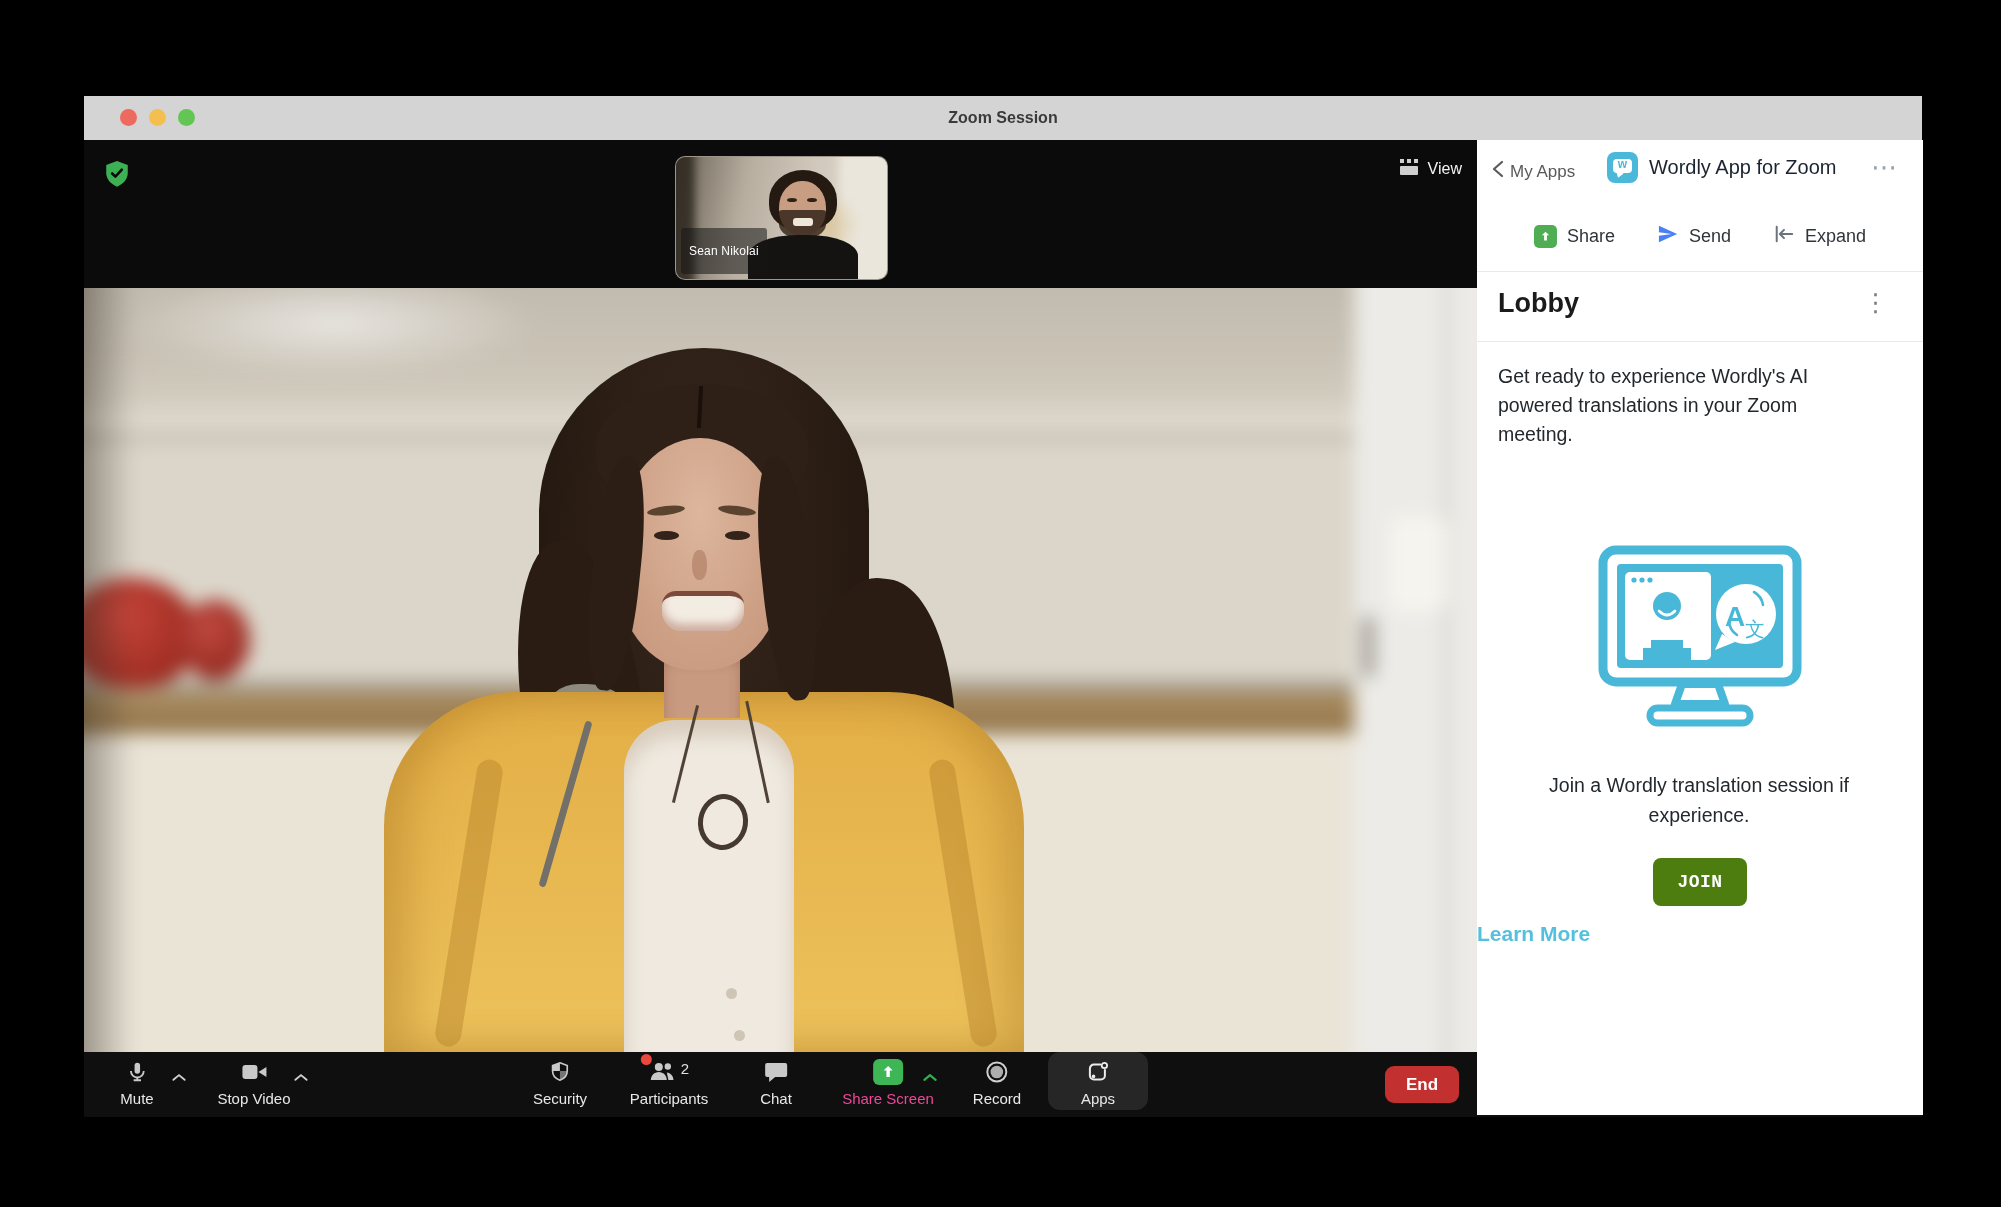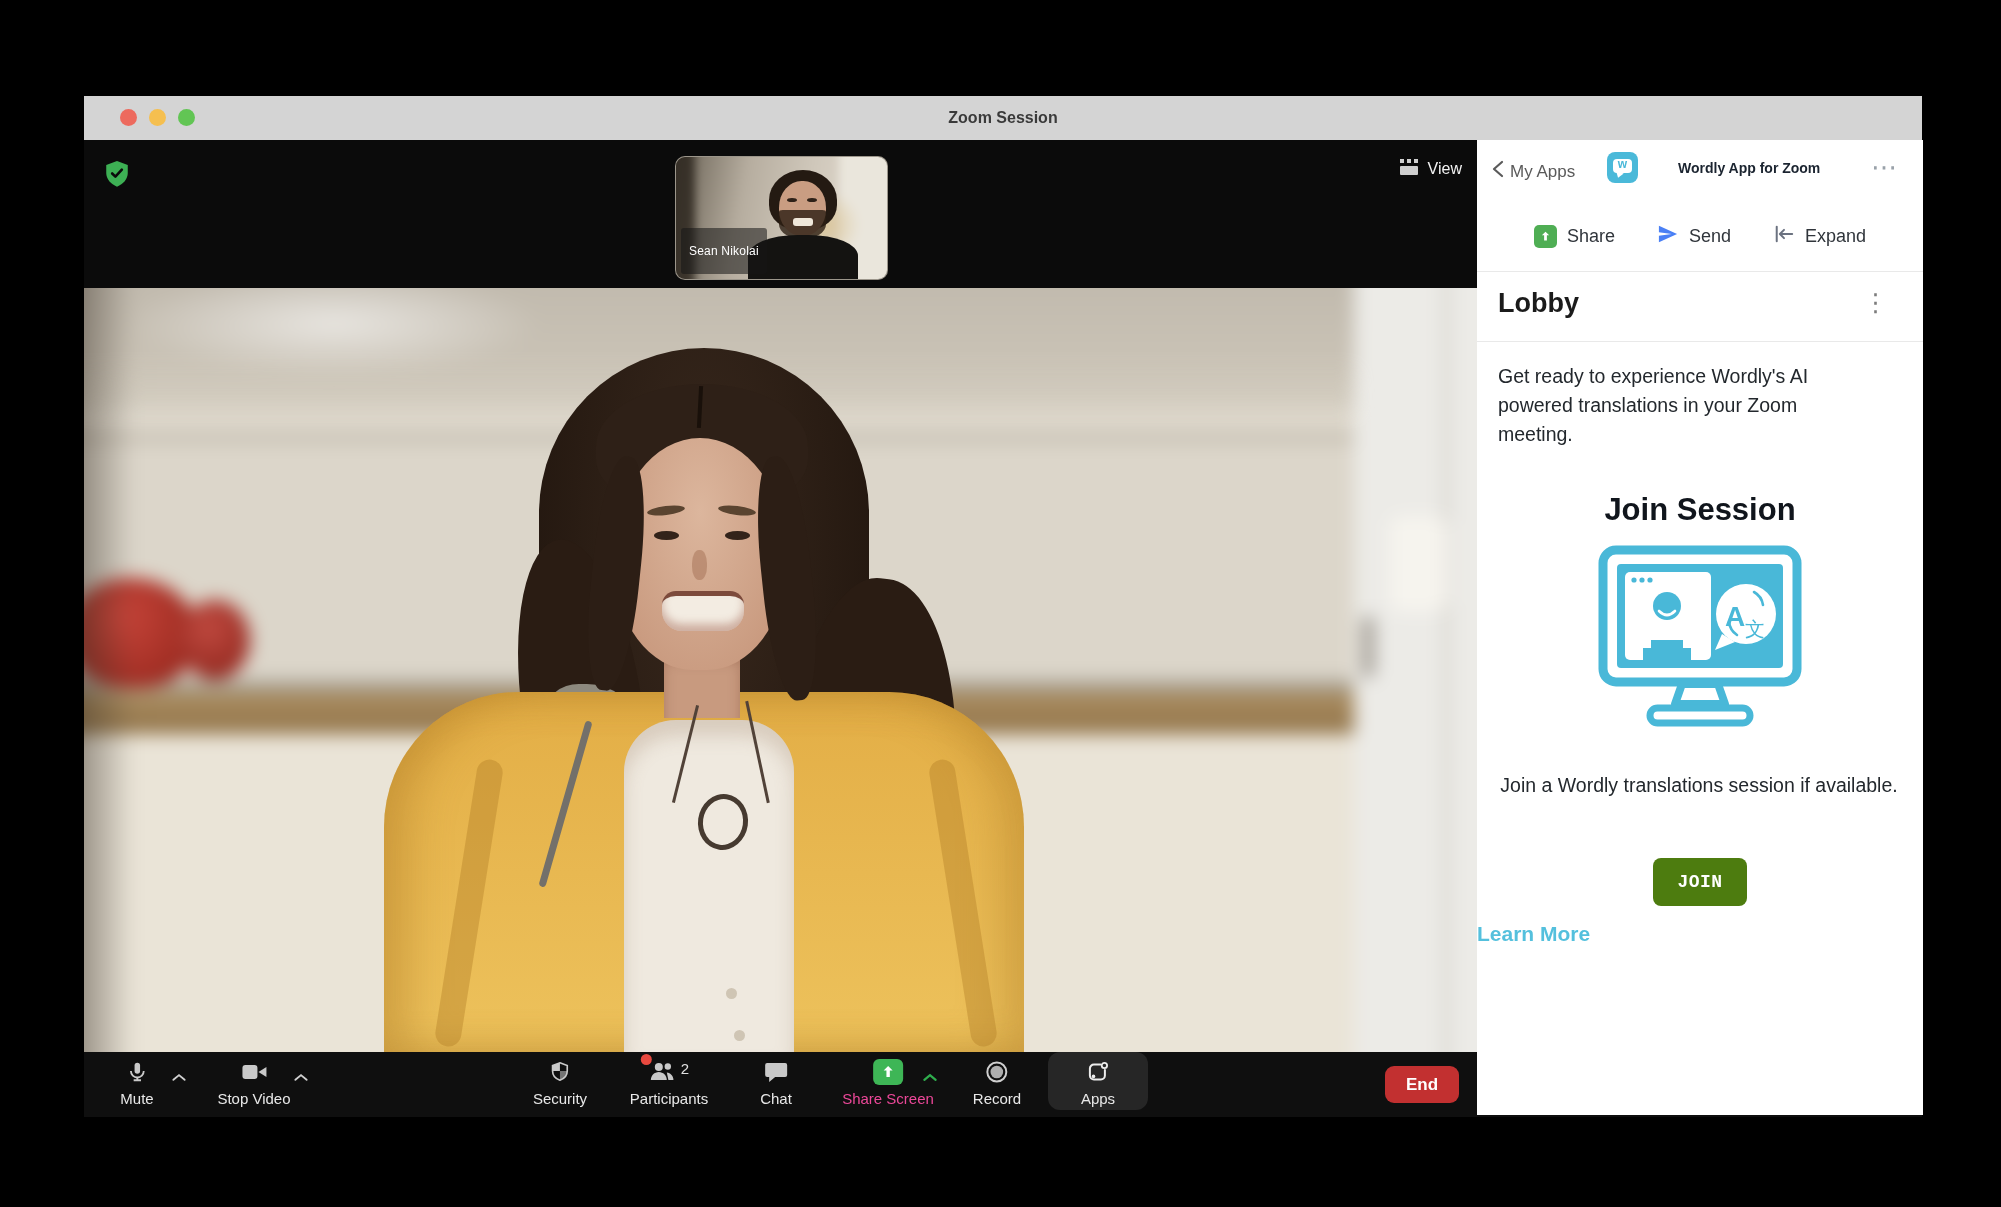--- a/index.html
+++ b/index.html
@@ -121,21 +121,21 @@
 
   
   .sidebar{position:absolute;left:1393px;top:44px;width:446px;height:975px;background:#ffffff;}
   .sb-back{position:absolute;left:14px;top:20px;display:flex;align-items:center;gap:5px;color:#5a5a5a;font-size:17px;}
   .sb-titlegrp{position:absolute;left:130px;top:12px;display:flex;align-items:center;gap:11px;}
   .wlogo{width:31px;height:31px;border-radius:8px;background:#4ab9d9;position:relative;}
   .wlogo .bub{position:absolute;left:6px;top:7px;width:19px;height:14px;background:#fff;border-radius:4px;}
   .wlogo .tail{position:absolute;left:8px;top:20px;width:0;height:0;border-left:4px solid transparent;
                border-right:4px solid transparent;border-top:6px solid #fff;transform:rotate(18deg);}
   .wlogo .lw{position:absolute;left:0;top:5px;width:31px;text-align:center;font-size:12px;font-weight:700;color:#4ab9d9;z-index:2;}
-  .sb-apptitle{font-size:14px;font-weight:700;color:#1b2430;margin-left:29px;}
+  .sb-apptitle{font-size:20px;font-weight:400;color:#1b2430;}
   .sb-more{position:absolute;left:394px;top:12px;font-size:26px;color:#99a1a9;letter-spacing:1px;}
   .sb-actions{position:absolute;left:0;top:84px;width:100%;display:flex;justify-content:center;gap:42px;
               align-items:center;font-size:18px;color:#30353b;}
   .sb-action{display:flex;align-items:center;gap:10px;}
   .sb-sharebox{width:23px;height:23px;background:#4fae54;border-radius:5px;display:flex;align-items:center;justify-content:center;}
   .divider{position:absolute;left:0;width:100%;height:1px;background:#e9e9e9;}
   .d1{top:131px;} .d2{top:201px;}
   .sb-lobby{position:absolute;left:21px;top:148px;font-size:27px;font-weight:700;color:#1b1b1b;}
   .sb-kebab{position:absolute;left:386px;top:150px;font-size:25px;color:#7d7d7d;line-height:1;}
   .sb-intro{position:absolute;left:21px;top:222px;width:374px;font-size:19.5px;line-height:1.48;color:#23282d;}
@@ -409,21 +409,20 @@
         </div>
       </div>
       <div class="divider d1"></div>
 
       <div class="sb-lobby">Lobby</div>
       <div class="sb-kebab">⋮</div>
       <div class="divider d2"></div>
 
       <div class="sb-intro">Get ready to experience Wordly's AI powered translations in your Zoom meeting.</div>
 
-      <div class="sb-joinh">Join Session</div>
 
       <div class="sb-monitor">
         <svg width="212" height="186" viewBox="0 0 212 186">
           <rect x="9" y="6" width="194" height="132" rx="13" fill="#fff" stroke="#49b8d8" stroke-width="9"></rect>
           <rect x="23" y="20" width="166" height="104" rx="4" fill="#49b8d8"></rect>
           <rect x="31" y="28" width="86" height="88" rx="5" fill="#fff"></rect>
           <circle cx="40" cy="36" r="2.6" fill="#49b8d8"></circle>
             <circle cx="48" cy="36" r="2.6" fill="#49b8d8"></circle>
             <circle cx="56" cy="36" r="2.6" fill="#49b8d8"></circle>
           <circle cx="73" cy="62" r="14" fill="#49b8d8"></circle>
@@ -433,21 +432,21 @@
           <path d="M128 90l-7 16 20-8z" fill="#fff"></path>
           <text x="131" y="82" font-size="28" font-weight="bold" fill="#49b8d8" font-family="Liberation Sans, sans-serif">A</text>
           <text x="151" y="92" font-size="20" fill="#49b8d8" font-family="Liberation Sans, sans-serif">文</text>
           <path d="M160 48a18 18 0 0 1 9 13" stroke="#49b8d8" stroke-width="2.6" fill="none" stroke-linecap="round"></path>
           <path d="M143 91a18 18 0 0 1-8-13" stroke="#49b8d8" stroke-width="2.6" fill="none" stroke-linecap="round"></path>
           <path d="M88 140h36l7 20h-50z" fill="#fff" stroke="#49b8d8" stroke-width="8" stroke-linejoin="round"></path>
           <rect x="56" y="164" width="100" height="15" rx="7.5" fill="#fff" stroke="#49b8d8" stroke-width="7"></rect>
         </svg>
       </div>
 
-      <div class="sb-desc">Join a Wordly translations session if available.</div>
+      <div class="sb-desc">Join a Wordly translation session if experience.</div>
 
       <button class="sb-joinbtn">JOIN</button>
 
       <div class="sb-learn">Learn More</div>
     </div>
 
   </div>
 </div>
 
 </body></html>

